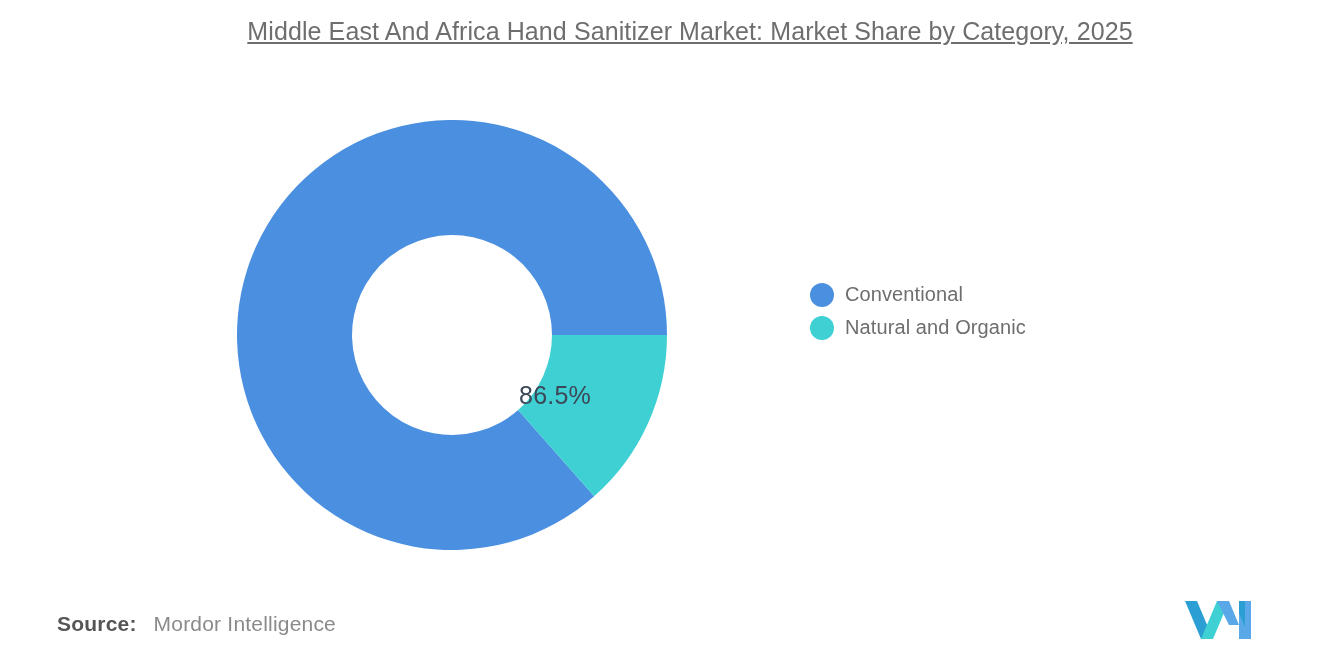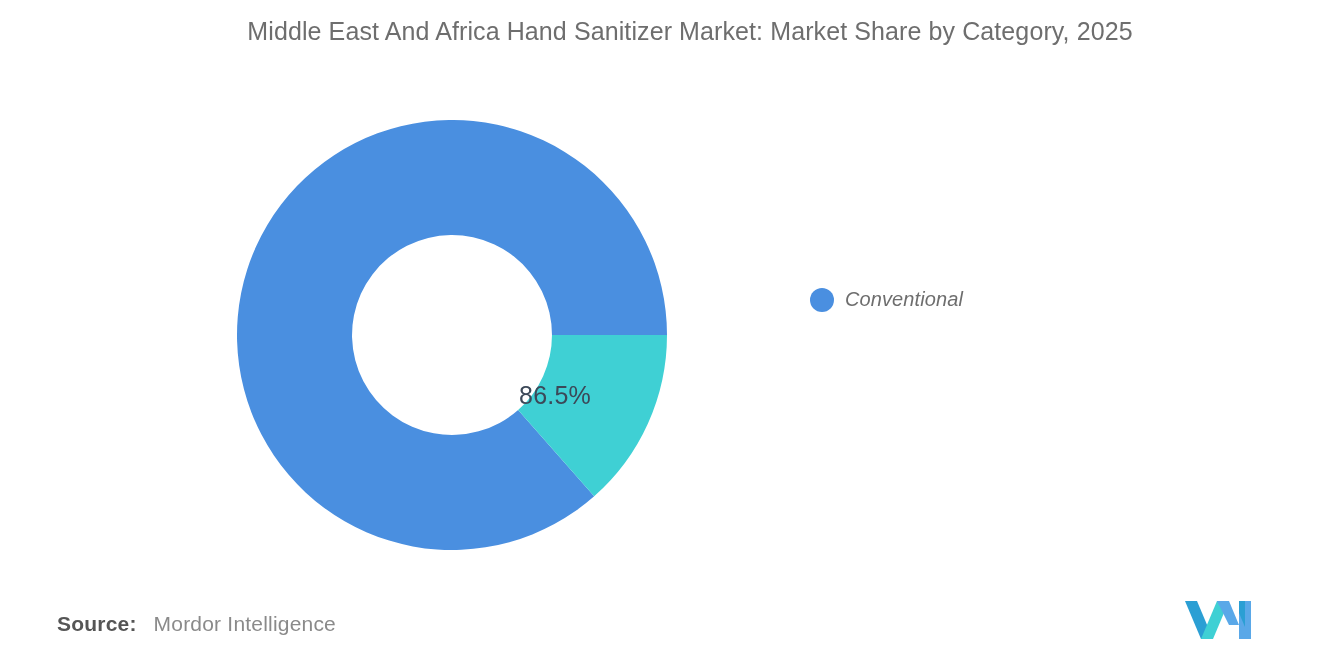--- a/index.html
+++ b/index.html
@@ -24,20 +24,21 @@
     position: absolute;
     left: 160px;
     top: 12px;
     width: 1060px;
     text-align: center;
     font-size: 25px;
     line-height: 38px;
     font-weight: 400;
     color: #6e6e6e;
     letter-spacing: 0.1px;
+    text-decoration: underline;
   }
 
   
   .donut-wrap {
     position: absolute;
     left: 237px;
     top: 120px;
     width: 430px;
     height: 430px;
   }
@@ -58,23 +59,21 @@
   }
 
   
   .legend {
     position: absolute;
     left: 810px;
     top: 283px;
   }
   .legend-row {
     display: flex;
-    align-items: center;
     height: 33px;
-    font-style: italic;
   }
   .legend-swatch {
     width: 24px;
     height: 24px;
     border-radius: 50%;
     flex: 0 0 auto;
   }
   .legend-text {
     margin-left: 11px;
     font-size: 20px;
@@ -129,20 +128,24 @@
       <path id="slice-natural" d="M 430.00 215.00 A 215 215 0 0 1 357.18 376.27 L 281.11 289.99 A 99.97500000000001 99.97500000000001 0 0 0 314.98 215.00 Z" fill="#3fd0d4"></path>
     </svg>
     <div class="slice-label">86.5%</div>
   </div>
 
   <div class="legend">
     <div class="legend-row">
       <span class="legend-swatch" id="swatch-0" style="background: rgb(74, 143, 224);"></span>
       <span class="legend-text">Conventional</span>
     </div>
+    <div class="legend-row">
+      <span class="legend-swatch" id="swatch-1" style="background: rgb(63, 208, 212);"></span>
+      <span class="legend-text">Natural and Organic</span>
+    </div>
   </div>
 
   <div class="source-line">
     <span class="source-label">Source:</span>
     <span class="source-value">Mordor Intelligence</span>
   </div>
 
   <div class="logo">
     <svg viewBox="0 0 70 46" width="70" height="46">
 

